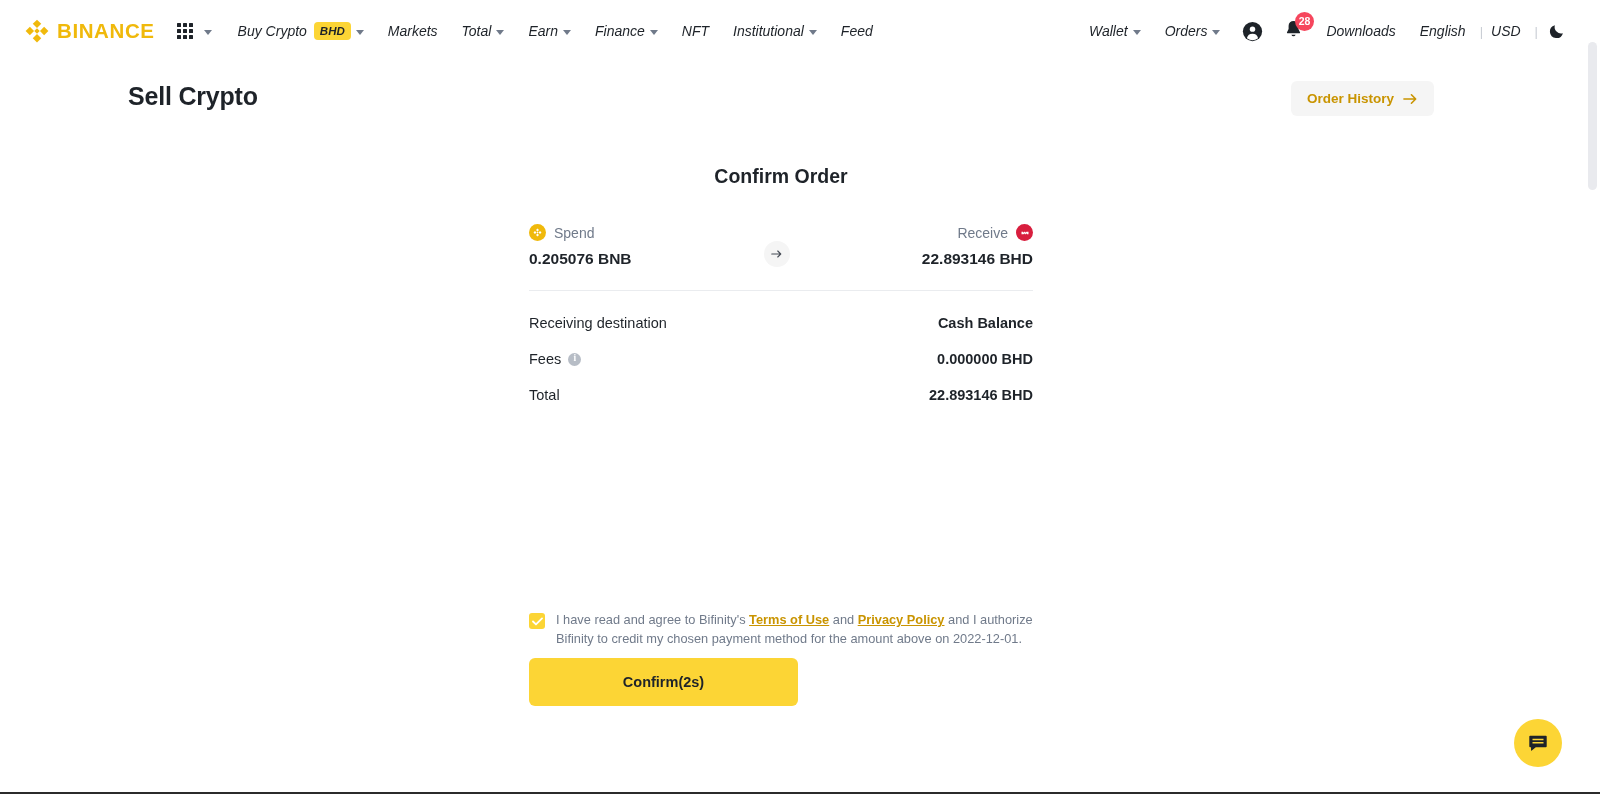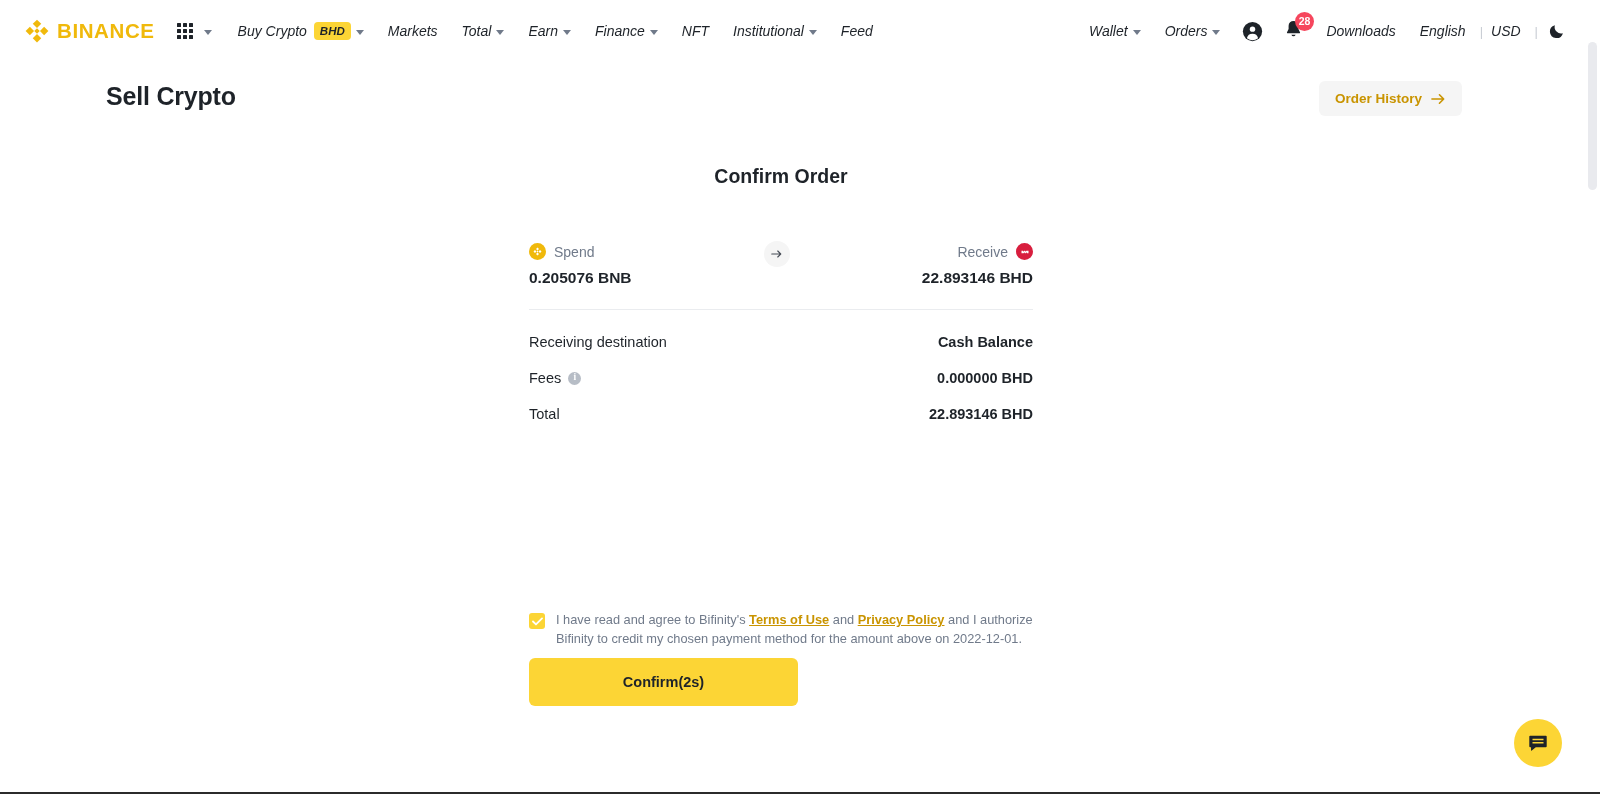--- a/index.html
+++ b/index.html
@@ -70,44 +70,44 @@
     position: absolute; top: -7px; right: -10px;
     background: #F6465D; color: #ffffff;
     font-size: 10.5px; font-weight: 600;
     min-width: 19px; height: 19px; border-radius: 10px;
     display: flex; align-items: center; justify-content: center;
     padding: 0 4px; line-height: 1;
   }
 
   
   .page-title {
-    position: absolute; left: 106px; top: 82px;
+    position: absolute; left: 128px; top: 82px;
     font-size: 25px; font-weight: 700; color: #1E2329;
     letter-spacing: -0.2px;
   }
   .order-history-btn {
-    position: absolute; right: 138px; top: 81px;
+    position: absolute; right: 166px; top: 81px;
     background: #F5F5F5; color: #C99400;
     font-size: 13.5px; font-weight: 600;
     border: none; border-radius: 6px;
     padding: 10px 16px; cursor: pointer;
     display: flex; align-items: center; gap: 9px;
   }
 
   
   .card {
     position: absolute; left: 529px; top: 165px;
     width: 504px;
   }
   .card-title {
     text-align: center; font-size: 19.5px; font-weight: 600;
     color: #1E2329; margin-bottom: 36px;
   }
   .swap-row { display: flex; align-items: flex-start; justify-content: space-between; }
-  .swap-col { display: flex; flex-direction: column; gap: 9px; margin-top: 19px; }
+  .swap-col { display: flex; flex-direction: column; gap: 9px; }
   .swap-col.right { align-items: flex-end; }
   .swap-label { display: flex; align-items: center; gap: 8px;
     font-size: 14px; color: #707A8A; }
   .swap-amount { font-size: 15.5px; font-weight: 700; color: #1E2329; }
 
   .coin-bnb {
     width: 17px; height: 17px; border-radius: 50%;
     background: #F0B90B; display: flex; align-items: center; justify-content: center;
     flex: 0 0 17px;
   }

